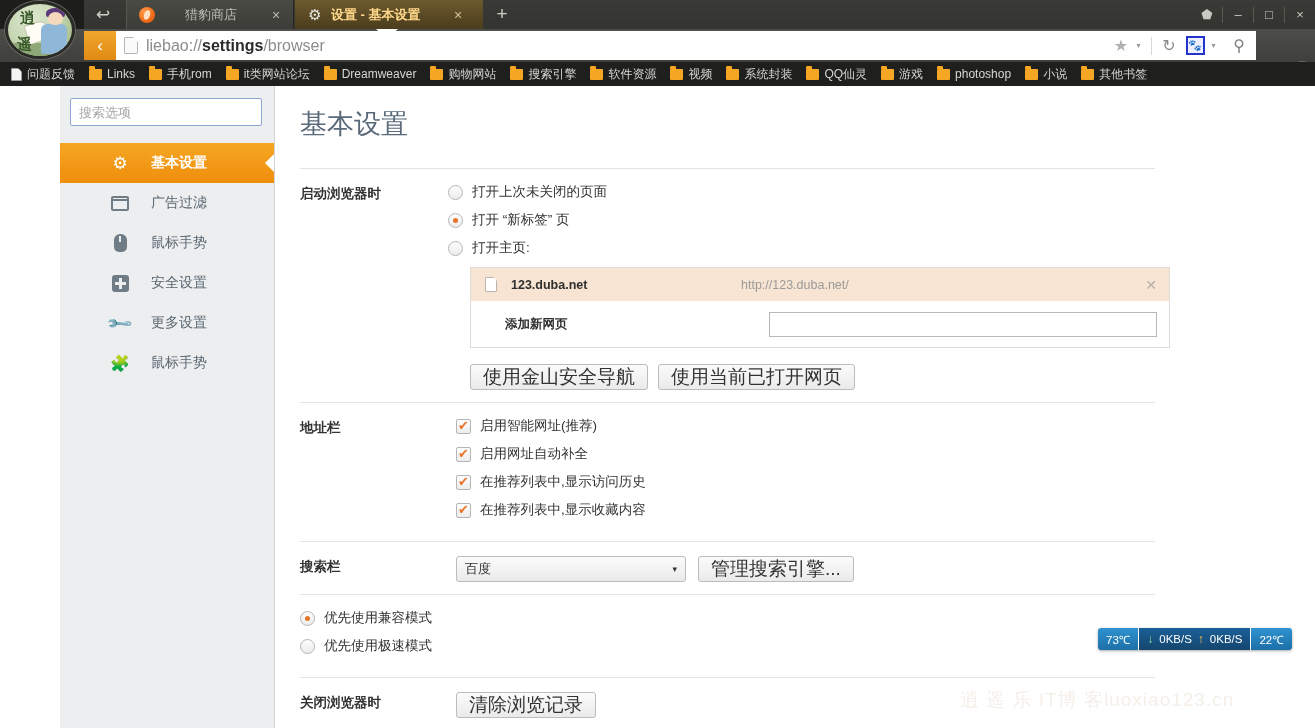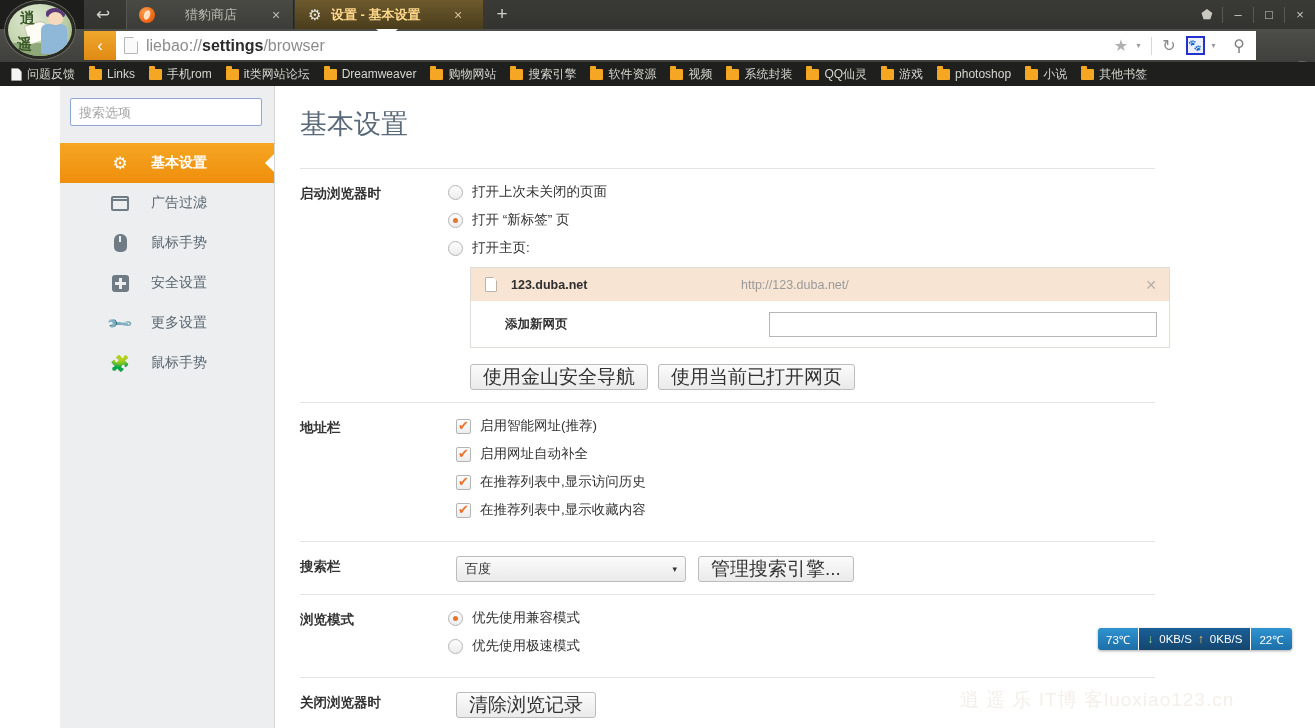--- a/index.html
+++ b/index.html
@@ -656,21 +656,20 @@
               <span class="sel-caret">▾</span>
             </div>
             <button class="btn">管理搜索引擎...</button>
           </div>
         </div>
       </div>
 
       <div class="hr"></div>
 
       <div class="row">
-        <div class="row-label">浏览模式</div>
         <div class="row-body">
           <div class="opt">
             <span class="radio checked"></span>
             <span class="opt-label">优先使用兼容模式</span>
           </div>
           <div class="opt">
             <span class="radio"></span>
             <span class="opt-label">优先使用极速模式</span>
           </div>
         </div>

